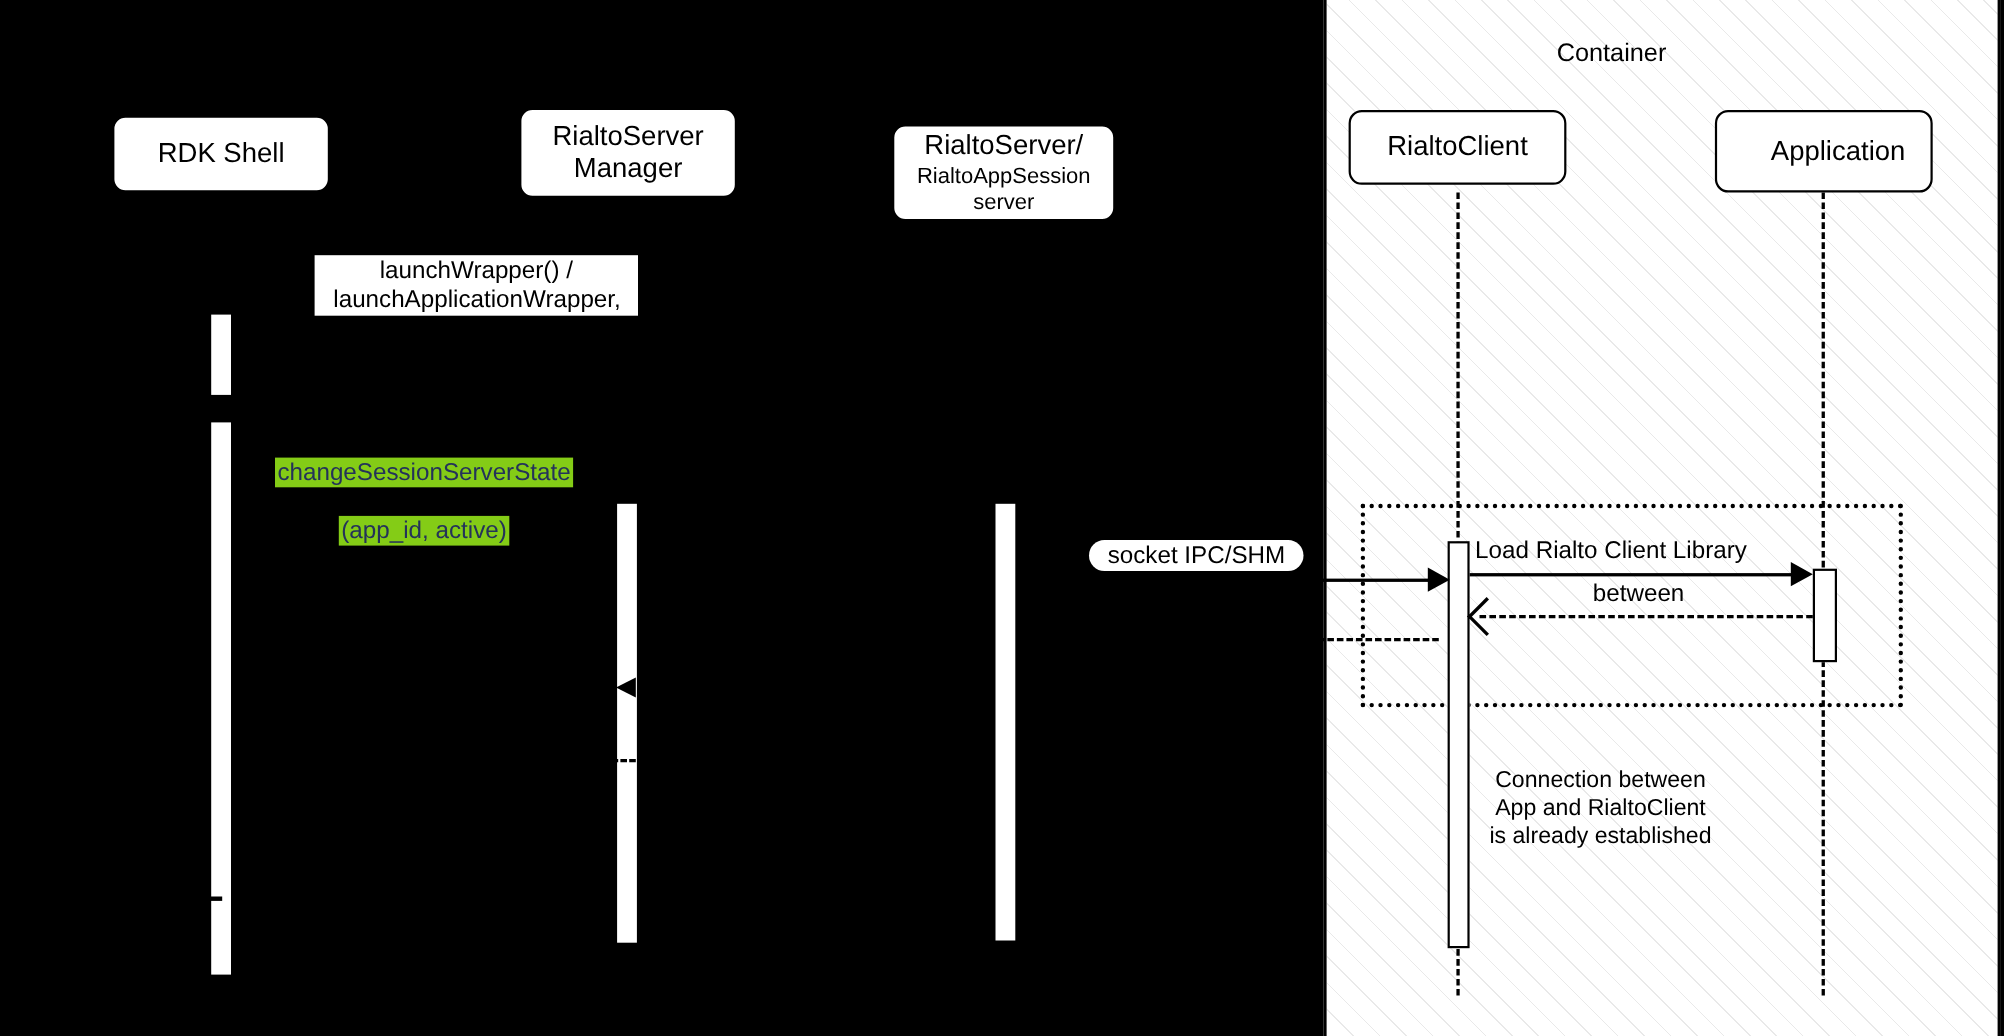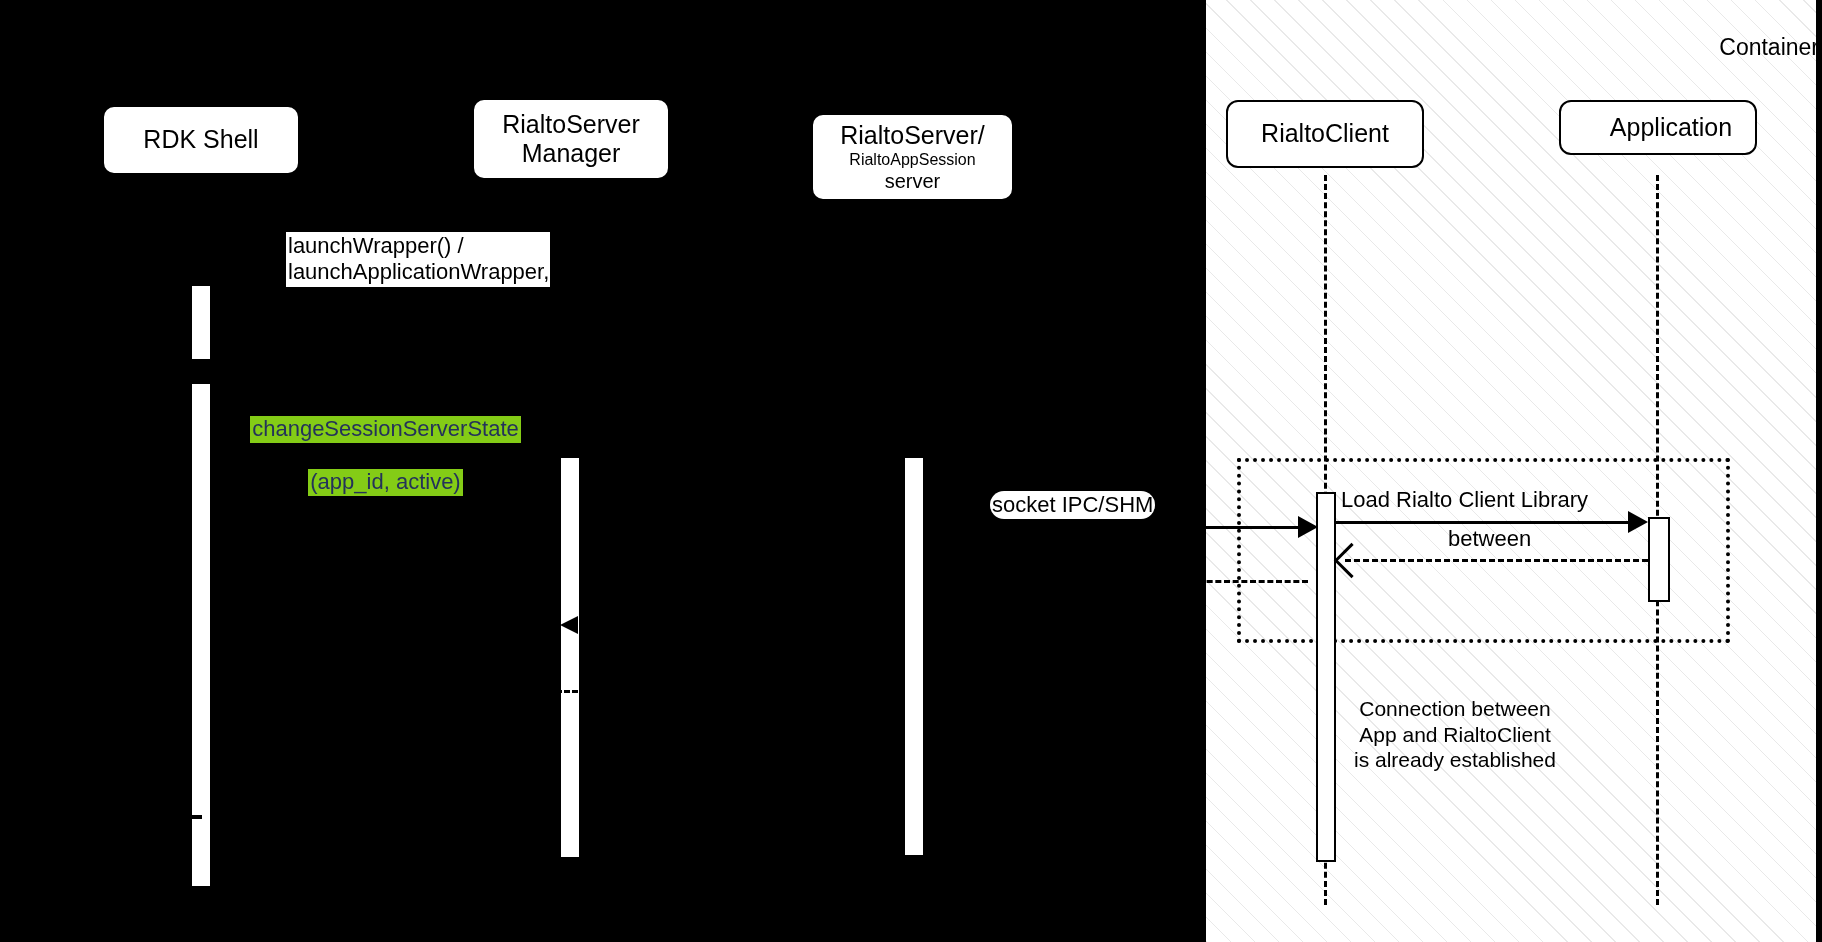--- a/index.html
+++ b/index.html
@@ -30,45 +30,45 @@
       rgba(0,0,0,0.085) 1px,
       rgba(0,0,0,0) 1px,
       rgba(0,0,0,0) 17px
     );
     border-left: 3px solid #000000;
     border-right: 3px solid #000000;
     box-sizing: border-box;
   }
   .container-label {
     position: absolute;
-    left: 1203px;
+    left: 1157px;
     top: 36px;
     width: 616px;
-    text-align: right;
+    text-align: center;
     font-size: 23px;
     color: #000000;
     line-height: 1;
   }
 
   
   .actor-box {
     position: absolute;
     background: #ffffff;
     border: 2px solid #000000;
     border-radius: 12px;
     box-sizing: border-box;
     display: flex;
     flex-direction: column;
     align-items: center;
     justify-content: center;
     color: #000000;
     text-align: center;
   }
   .actor-line1 { font-size: 25px; line-height: 1.18; white-space: nowrap; }
-  .actor-line2 { font-size: 16px; line-height: 1.2; white-space: nowrap; }
+  .actor-line2 { font-size: 20px; line-height: 1.2; white-space: nowrap; }
   .actor-line3 { font-size: 20px; line-height: 1.2; white-space: nowrap; }
 
   
   .lifeline {
     position: absolute;
     width: 0;
     border-left: 3px dashed #000000;
   }
 
   
@@ -105,21 +105,22 @@
   
   .msg-label {
     position: absolute;
     color: #000000;
     font-size: 22px;
     line-height: 1.2;
     white-space: pre-line;
   }
   .msg-label.boxed {
     background: #ffffff;
-    padding: 1px 2px;
+    padding: 1px 17px;
+    text-align: center;
   }
   .msg-label.link {
     color: #24325a;
     text-align: center;
   }
   .msg-label.link .seg {
     background: #84cc16;
     display: inline-block;
     padding: 0 2px;
   }
@@ -165,21 +166,21 @@
   <div class="actor-box" style="left:811px; top:90px; width:203px; height:88px;margin-top:23px;">
     <div class="actor-line1">RialtoServer/</div>
     <div class="actor-line2">RialtoAppSession</div>
     <div class="actor-line3">server</div>
   </div>
 
   <div class="actor-box" style="left:1226px; top:100px; width:198px; height:68px;">
     <div class="actor-line1">RialtoClient</div>
   </div>
 
-  <div class="actor-box" style="left:1559px; top:100px; width:198px; height:55px;padding-left:26px;">
+  <div class="actor-box" style="left:1559px; top:100px; width:198px; height:75px;padding-left:26px;">
     <div class="actor-line1">Application</div>
   </div>
 
   <div class="activation" style="left:192px; top:286px; width:18px; height:73px;"></div>
   <div class="activation" style="left:192px; top:384px; width:18px; height:502px;"></div>
 
   <div class="activation" style="left:561px; top:458px; width:18px; height:399px;"></div>
 
   <div class="activation" style="left:905px; top:458px; width:18px; height:397px;"></div>
 

